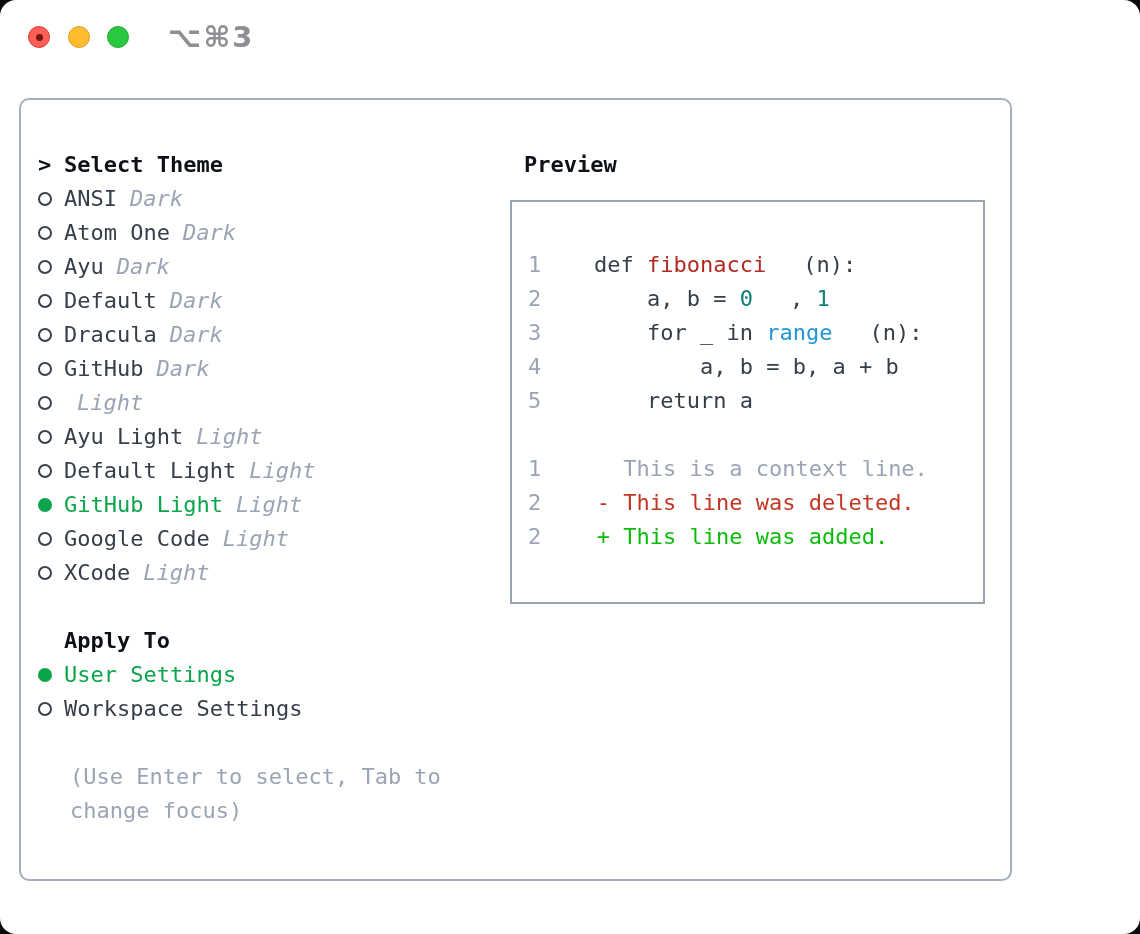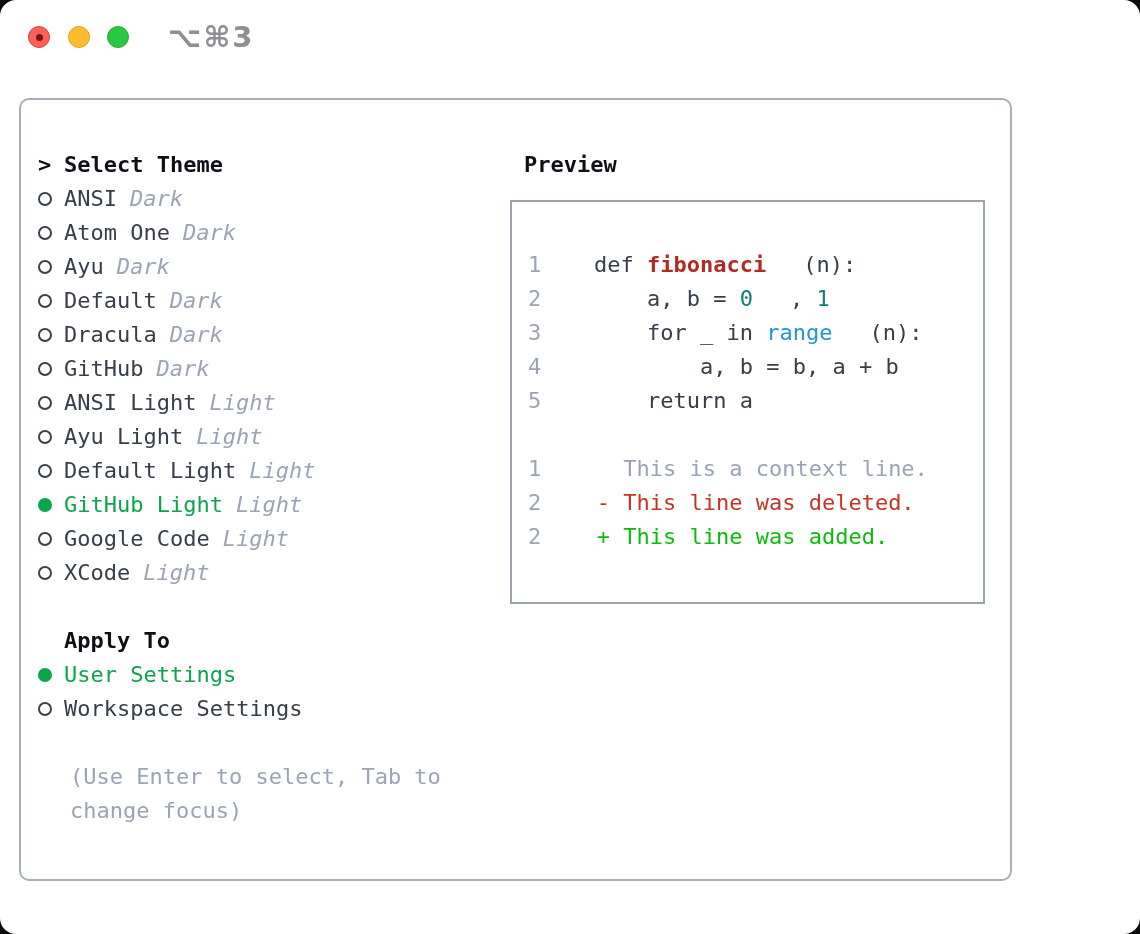--- a/index.html
+++ b/index.html
@@ -63,21 +63,21 @@
   }
   .preview-box {
     position:absolute; left:510px; top:200px; width:475px; height:404px;
     border:2px solid var(--preview-border); box-sizing:border-box;
     padding:46px 0 0 16px; background:#fff;
   }
   .codeline { display:flex; height:34px; font:22px/34px "DejaVu Sans Mono", monospace; }
   .codeline .ln { width:29px; flex:none; color:var(--muted); }
   .codeline pre { margin:0; font:inherit; white-space:pre; }
   .t-fg      { color:var(--fg);margin-left:37px; }
-  .t-func    { color:var(--func-red);font-weight:bold; }
+  .t-func    { color:var(--func-red); }
   .t-num     { color:var(--number-teal); }
   .t-builtin { color:var(--builtin-blue); }
   .t-muted   { color:var(--muted); }
   .t-del     { color:var(--diff-del-red); }
   .t-add     { color:var(--diff-add-green); }
 </style>
 </head>
 <body>
 
 <div class="window">
@@ -121,21 +121,20 @@
       <span class="label">Dracula</span>
       <span class="variant">Dark</span>
     </div>
     <div class="row">
       <span class="marker"><span class="dot"></span></span>
       <span class="label">GitHub</span>
       <span class="variant">Dark</span>
     </div>
     <div class="row">
       <span class="marker"><span class="dot"></span></span>
-      <span class="label">ANSI Light</span>
       <span class="variant">Light</span>
     </div>
     <div class="row">
       <span class="marker"><span class="dot"></span></span>
       <span class="label">Ayu Light</span>
       <span class="variant">Light</span>
     </div>
     <div class="row">
       <span class="marker"><span class="dot"></span></span>
       <span class="label">Default Light</span>

